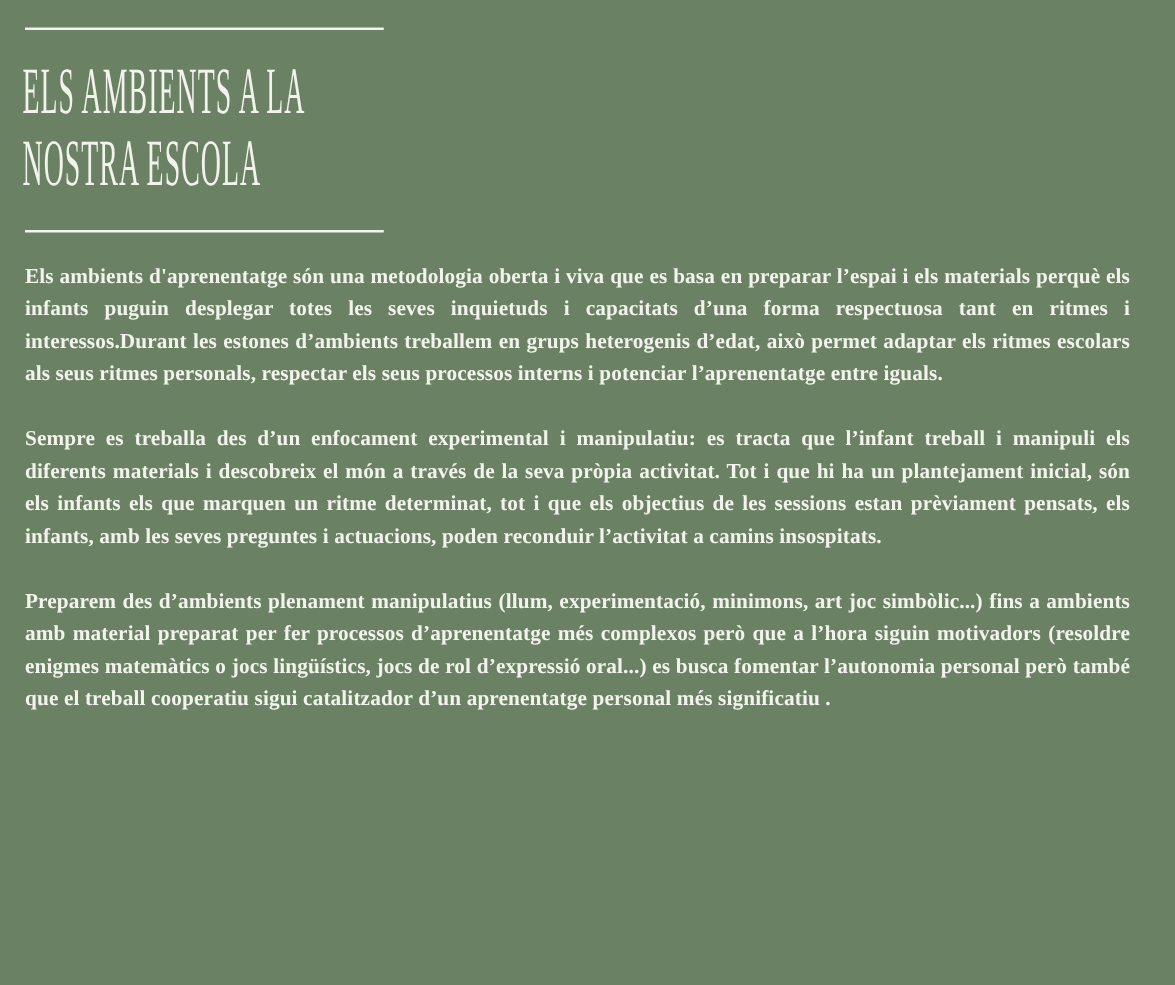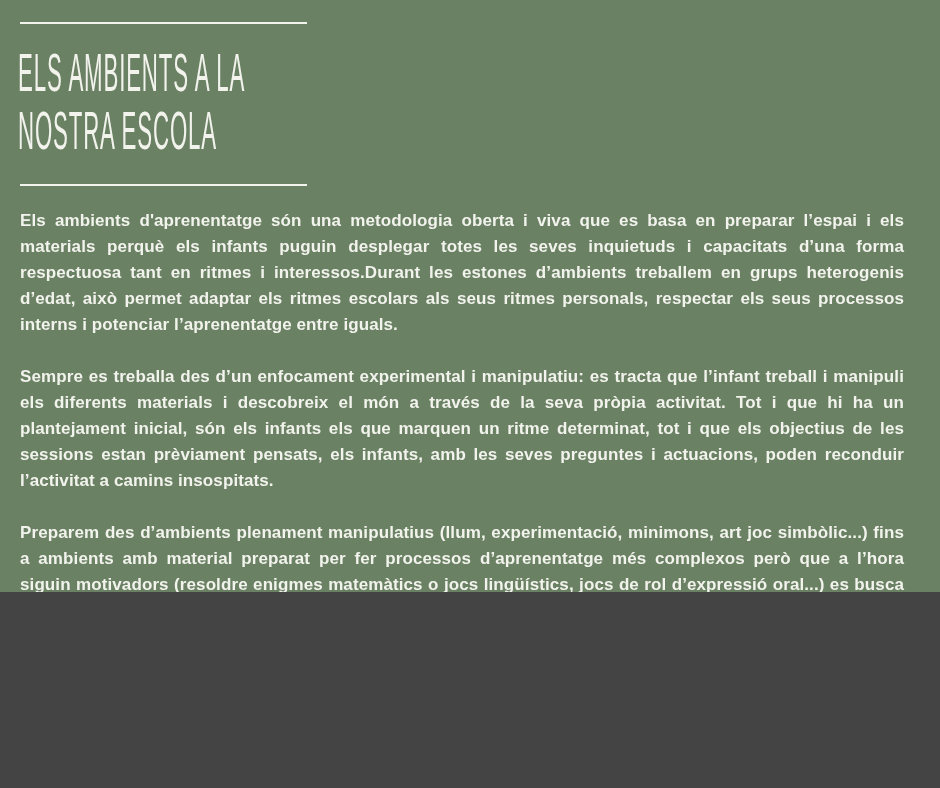--- a/index.html
+++ b/index.html
@@ -9,25 +9,25 @@
   }
   * { box-sizing: border-box; }
   html, body {
     margin: 0;
     padding: 0;
     background: #444;
   }
   .page {
     position: relative;
     width: 940px;
-    height: 592px;
+    height: 788px;
     margin: 0 auto;
     background: var(--bg);
     overflow: hidden;
-    font-family: Liberation Sans, sans-serif;
+    font-family: Liberation Serif, serif;
   }
   .rule {
     position: absolute;
     left: 20px;
     width: 287px;
     height: 2px;
     background: var(--fg);
   }
   .rule-top { top: 22px; }
   .rule-bottom { top: 184px; }

